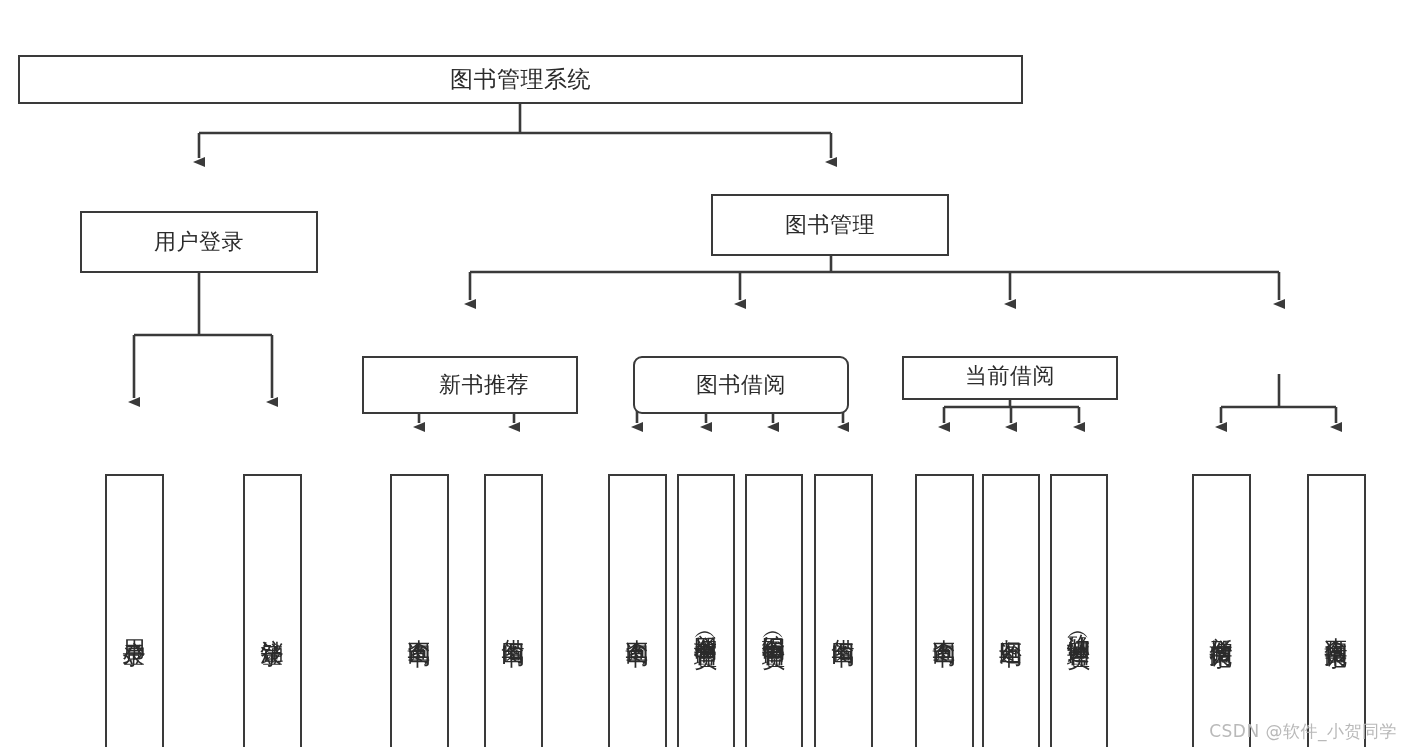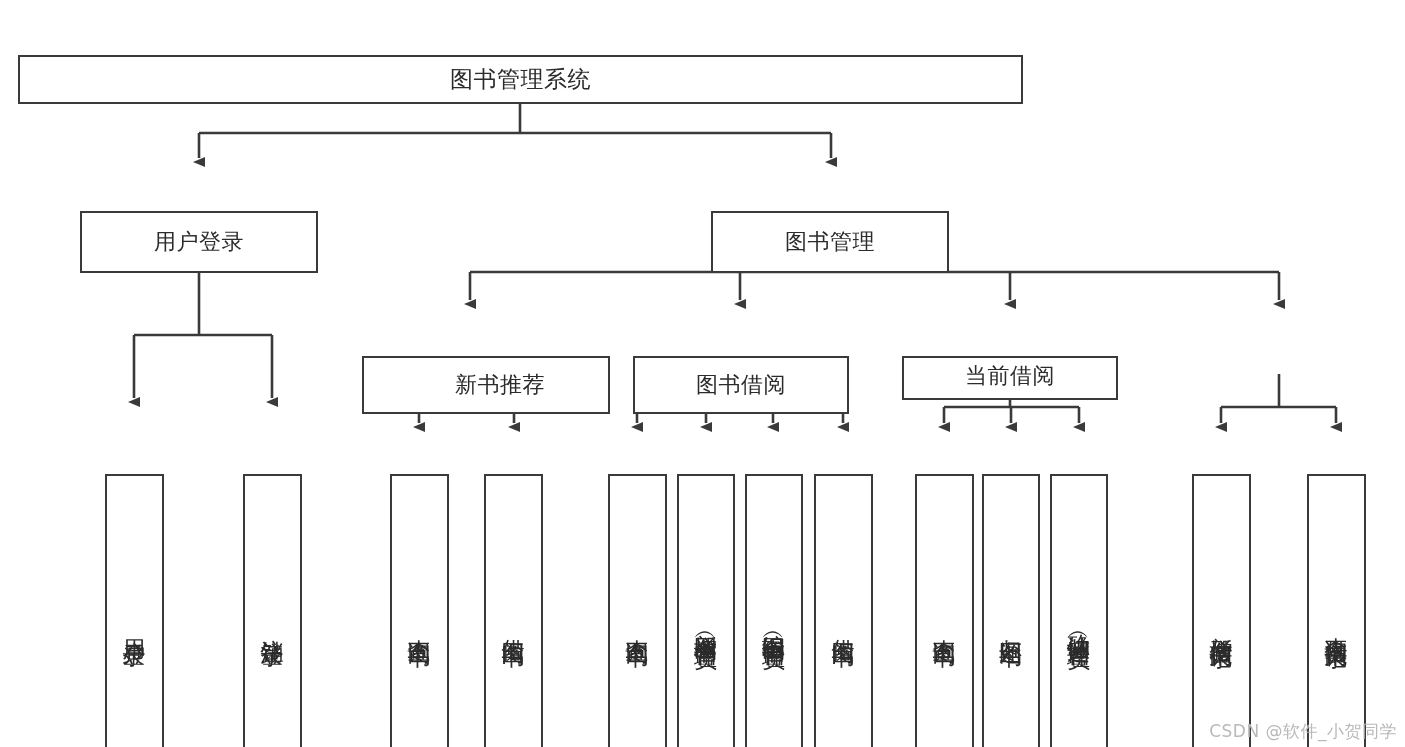--- a/index.html
+++ b/index.html
@@ -124,28 +124,28 @@
     </g>
   </svg>
 
   <div class="node horizontal root" style="left:18px; top:15px; width:1005px; height:49px;">
     <span class="label">图书管理系统</span>
   </div>
 
   <div class="node horizontal" style="left:80px; top:171px; width:238px; height:62px;">
     <span class="label">用户登录</span>
   </div>
-  <div class="node horizontal" style="left:711px; top:171px; width:238px; height:62px;">
+  <div class="node horizontal" style="left:711px; top:154px; width:238px; height:62px;">
     <span class="label">图书管理</span>
   </div>
 
-  <div class="node horizontal" style="left:362px; top:316px; width:248px; height:58px;padding-left:28px;">
+  <div class="node horizontal" style="left:362px; top:316px; width:216px; height:58px;padding-left:28px;">
     <span class="label">新书推荐</span>
   </div>
-  <div class="node horizontal" style="left:633px; top:316px; width:216px; height:58px;">
+  <div class="node horizontal" style="left:633px; top:316px; width:216px; height:58px;border-radius:9px;">
     <span class="label">图书借阅</span>
   </div>
   <div class="node horizontal" style="left:902px; top:316px; width:216px; height:44px;font-family:Liberation Mono, monospace;">
     <span class="label">当前借阅</span>
   </div>
 
   <div class="node vertical" style="left:105px; top:434px; width:59px; height:301px;">
     <span class="label">用户登录</span>
   </div>
   <div class="node vertical" style="left:243px; top:434px; width:59px; height:301px;">

